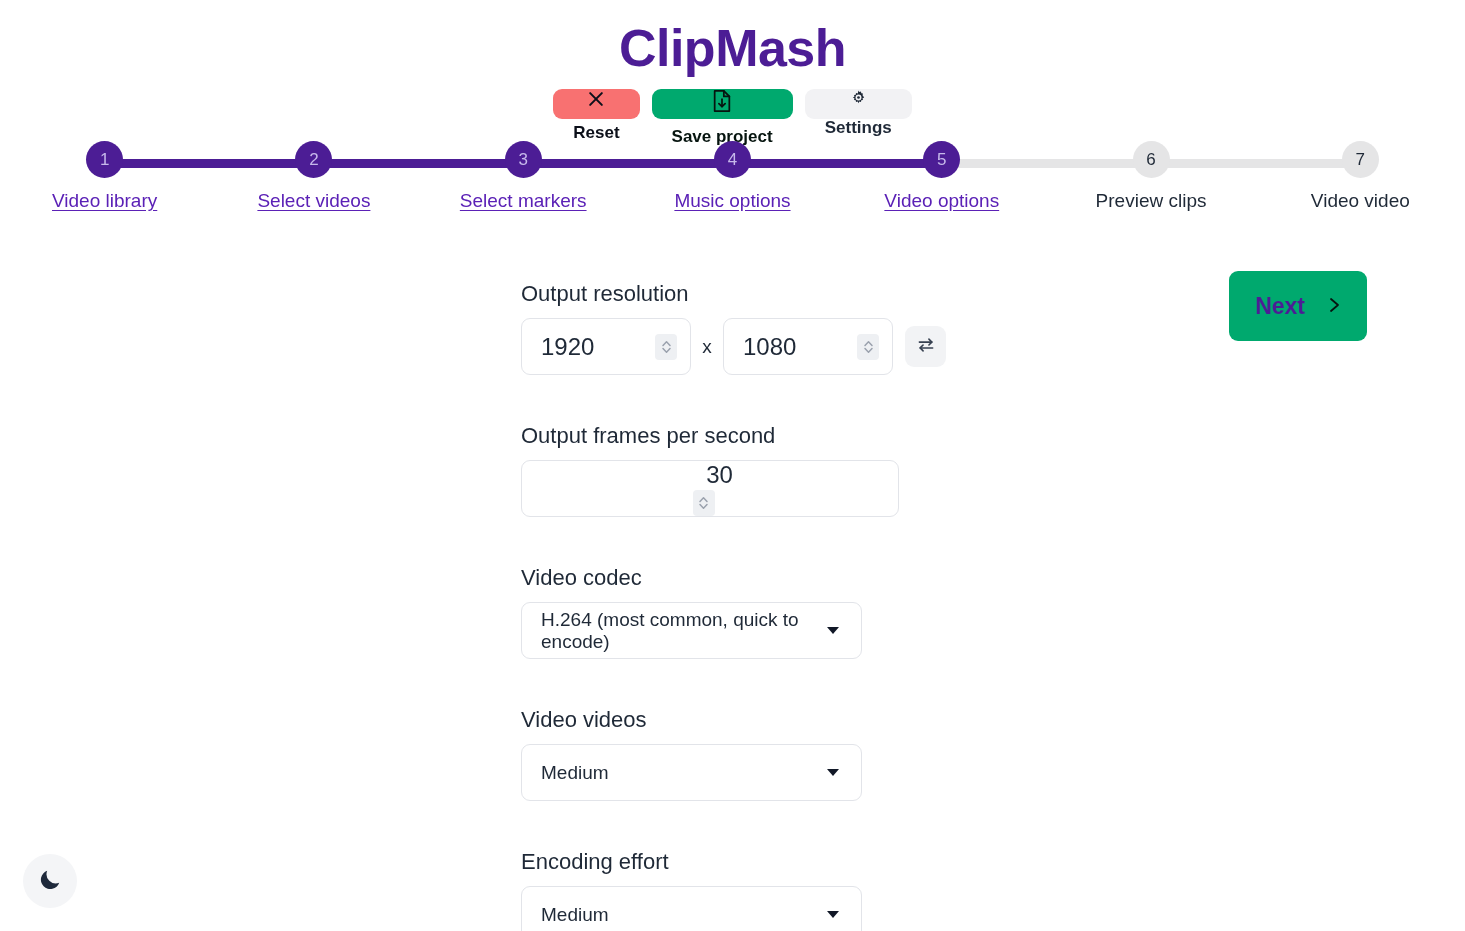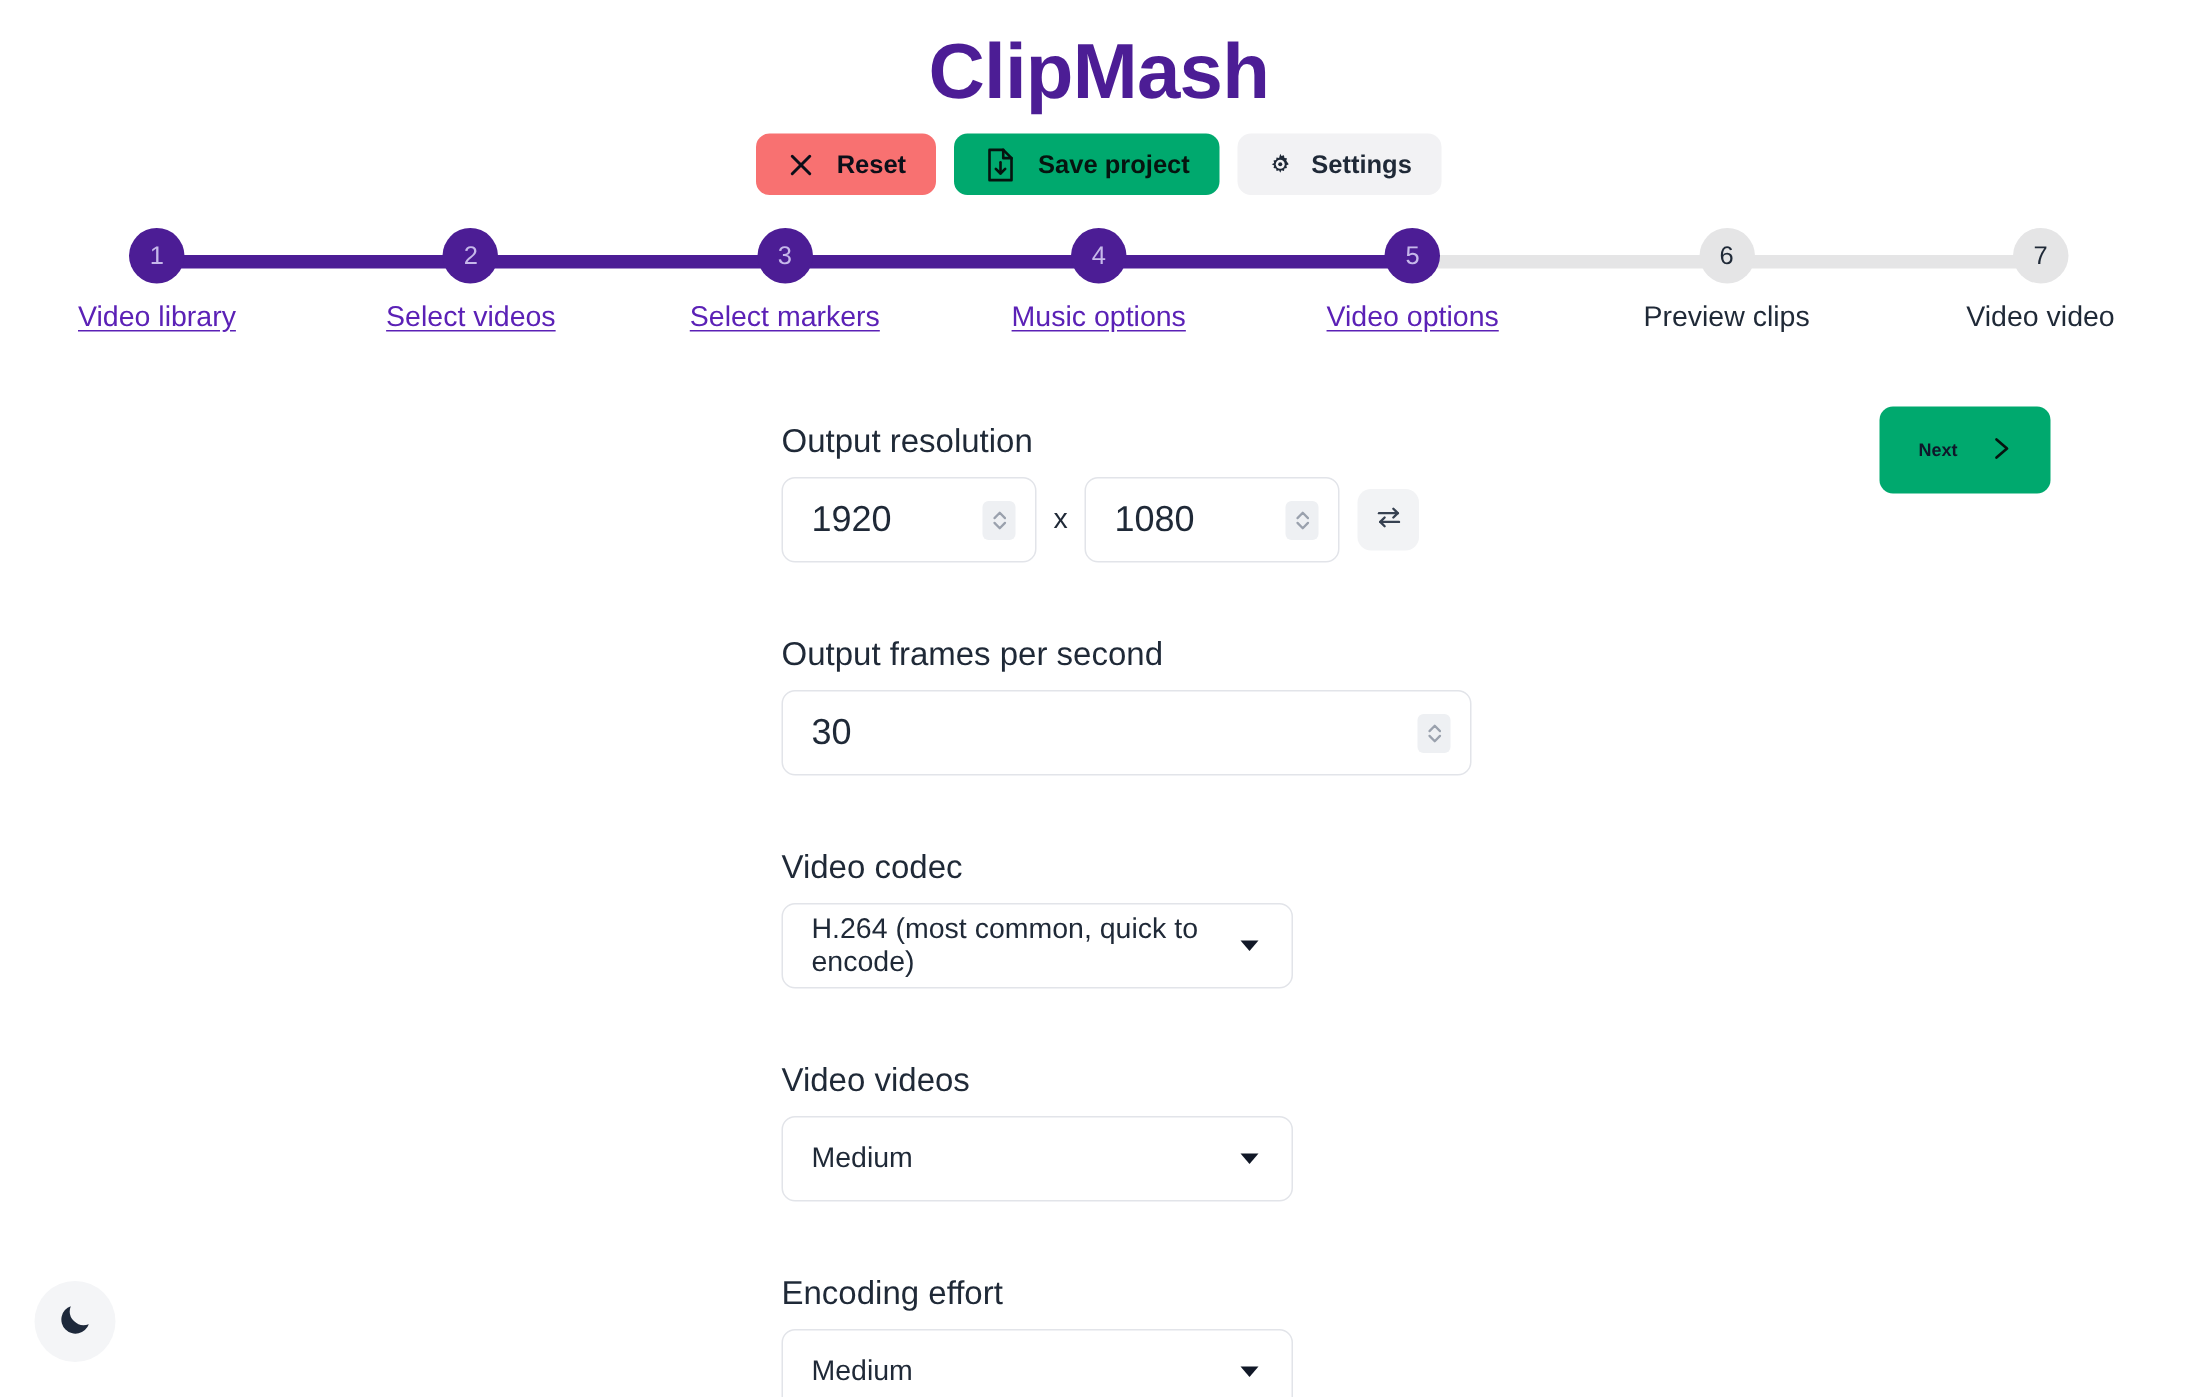--- a/index.html
+++ b/index.html
@@ -34,23 +34,24 @@
   .btn {
     display: inline-flex;
     align-items: center;
     gap: 14px;
     border: none;
     border-radius: 9px;
     font-family: "Liberation Sans", sans-serif;
     font-size: 17px;
     font-weight: bold;
     padding: 0 20px;
-    height: 41px;
+    height: 30px;
     cursor: pointer;
     white-space: nowrap;
+    flex-direction: column;
   }
   .btn-reset { background: #f87171; color: #0b0f19; }
   .btn-save  { background: #00a96e; color: #06140f; }
   .btn-settings { background: #f2f2f4; color: #1f2937; gap: 12px; }
   .btn svg { display: block; }
 
   
   .stepper {
     position: relative;
     margin: 22px 0 0 0;
@@ -114,27 +115,27 @@
   .next-wrap {
     position: absolute;
     right: 98px;
     top: 271px;
   }
   .btn-next {
     display: inline-flex;
     align-items: center;
     gap: 22px;
     background: #00a96e;
-    color: #0f172a;
+    color: #4c1d95;
     border: none;
     border-radius: 9px;
     font-family: "Liberation Sans", sans-serif;
-    font-size: 12px;
+    font-size: 23px;
     font-weight: bold;
-    height: 58px;
+    height: 70px;
     padding: 0 26px;
     cursor: pointer;
   }
 
   
   .form {
     position: absolute;
     left: 521px;
     top: 281px;
     width: 425px;
@@ -182,21 +183,21 @@
     margin-left: 12px;
     width: 41px; height: 41px;
     border-radius: 9px;
     background: #f2f3f5;
     border: none;
     display: flex;
     align-items: center;
     justify-content: center;
     cursor: pointer;
   }
-  .fps-box { width: 460px; }
+  .fps-box { width: 378px; flex-direction: column; }
 
   .select-box {
     position: relative;
     width: 341px;
     height: 57px;
     border: 1px solid #e2e4e9;
     border-radius: 9px;
     background: #fff;
     display: flex;
     align-items: center;

